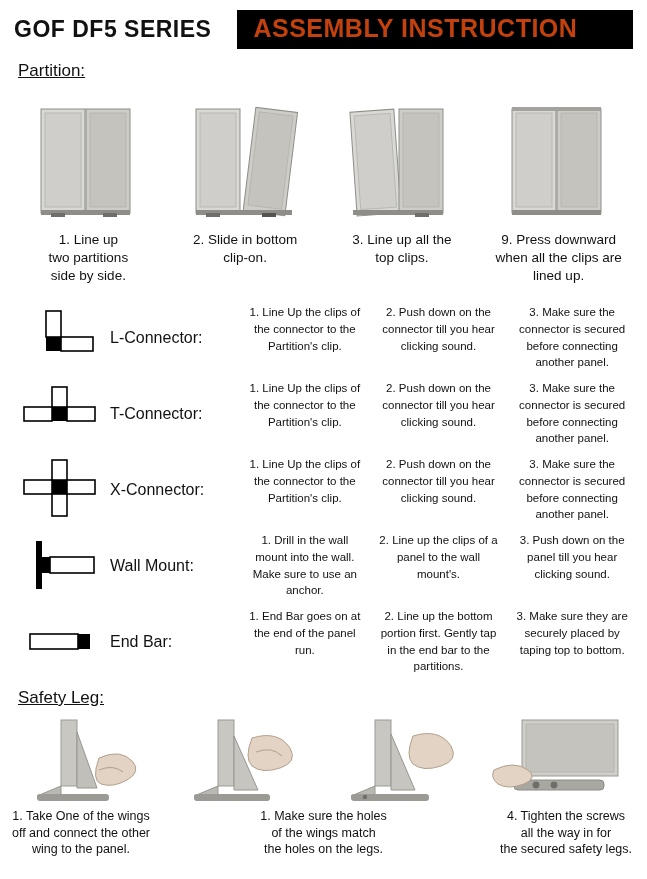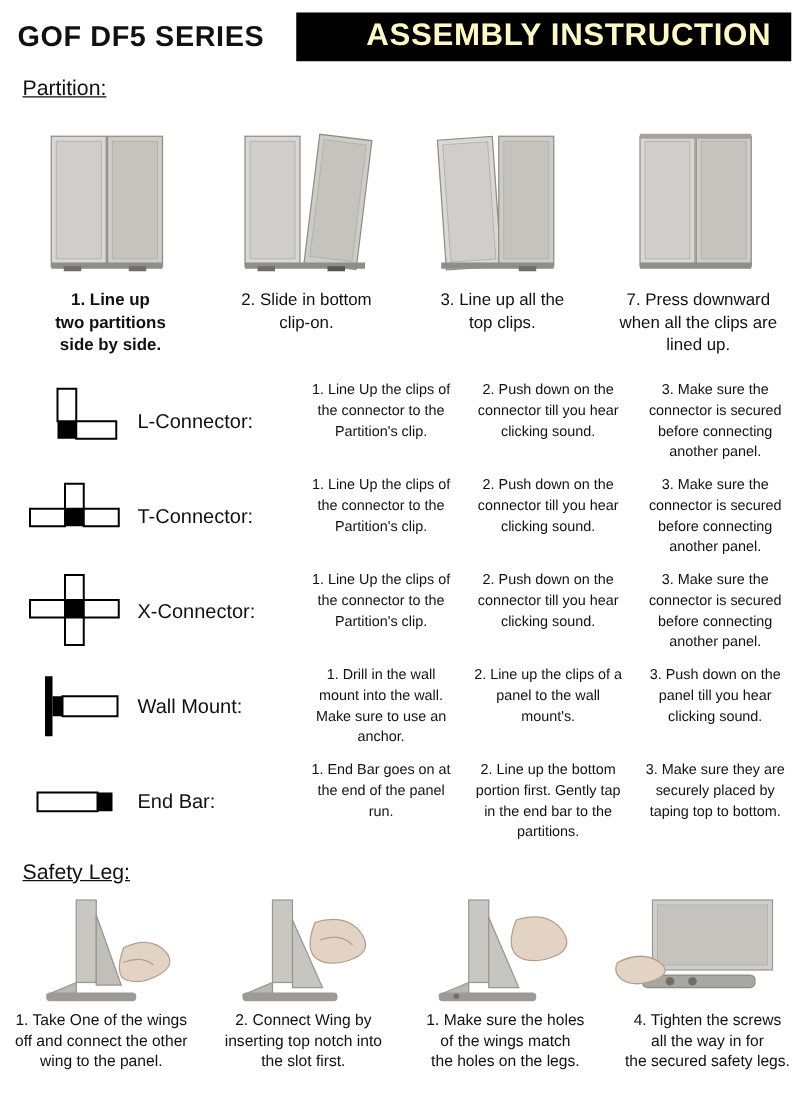--- a/index.html
+++ b/index.html
@@ -31,28 +31,28 @@
   .brand-title {
     font-size: 23px;
     font-weight: bold;
     letter-spacing: 0.5px;
     white-space: nowrap;
     font-family: "Liberation Sans", sans-serif;
   }
   .assembly-banner {
     margin-left: 26px;
     background: #000;
-    color: #fef9c3;
+    color: #c2410c;
     font-size: 25px;
     font-weight: bold;
     letter-spacing: 0.5px;
     padding: 4px 16px 6px 16px;
     white-space: nowrap;
     flex: 1;
-    text-align: right;
+    text-align: left;
   }
 
   
   .section-title {
     font-size: 17px;
     text-decoration: underline;
     margin: 8px 8px 4px 18px;
   }
 
   
@@ -204,28 +204,28 @@
         <rect x="22" y="18" width="36" height="94" fill="#cfcecA" stroke="#b3b2ad" stroke-width="0.8"></rect>
         <rect x="63" y="14" width="44" height="104" fill="#cdccc7" stroke="#8e8d88" stroke-width="1"></rect>
         <rect x="67" y="18" width="36" height="94" fill="#c4c3be" stroke="#b3b2ad" stroke-width="0.8"></rect>
         <rect x="18" y="115" width="89" height="5" fill="#8e8d88"></rect>
         <rect x="18" y="12" width="89" height="4" fill="#a3a29d"></rect>
       </svg>
     </div>
   </div>
 
   <div class="caption-row">
-    <div class="caption" style="white-space: pre-line; font-weight: bold;">1.  Line up
+    <div class="caption" style="white-space: pre-line;">1.  Line up
 two partitions
 side by side.</div>
     <div class="caption" style="white-space: pre-line;">2. Slide in bottom
 clip-on.</div>
     <div class="caption" style="white-space: pre-line;">3. Line up all the
 top clips.</div>
-    <div class="caption" style="white-space: pre-line;">7. Press downward
+    <div class="caption" style="white-space: pre-line;">9. Press downward
 when all the clips are
 lined up.</div>
   </div>
 
   <div class="connector-block">
 
     <div class="connector-row">
       <div class="conn-icon">
         <svg width="76" height="58" viewBox="0 0 76 58">
           <rect x="24" y="2" width="15" height="26" fill="#fff" stroke="#000" stroke-width="1.6"></rect>
@@ -354,23 +354,20 @@
         <circle cx="62" cy="67" r="3.4" fill="#6f6e6a"></circle>
         <path d="M2 52 q20 -10 34 0 q10 8 -4 14 q-16 6 -26 0 q-8 -6 -4 -14z" fill="#e2d3c4" stroke="#b39f8c" stroke-width="1"></path>
       </svg>
     </div>
   </div>
 
   <div class="safety-caption-row">
     <div class="safety-caption" style="white-space: pre-line;">1.  Take One of the wings
 off and connect the other
 wing to the panel.</div>
-    <div class="safety-caption" style="white-space: pre-line;">2.  Connect Wing by
-inserting top notch into
-the slot first.</div>
     <div class="safety-caption" style="white-space: pre-line;">1.    Make sure the holes
 of the wings match
 the holes on the legs.</div>
     <div class="safety-caption" style="white-space: pre-line;">4.    Tighten the screws
 all the way in for
 the secured safety legs.</div>
   </div>
 
 </div>
 

